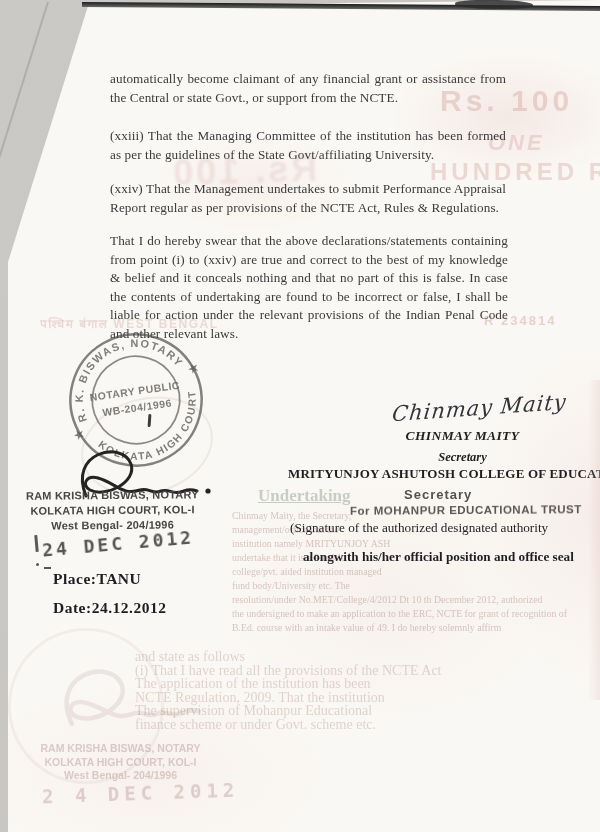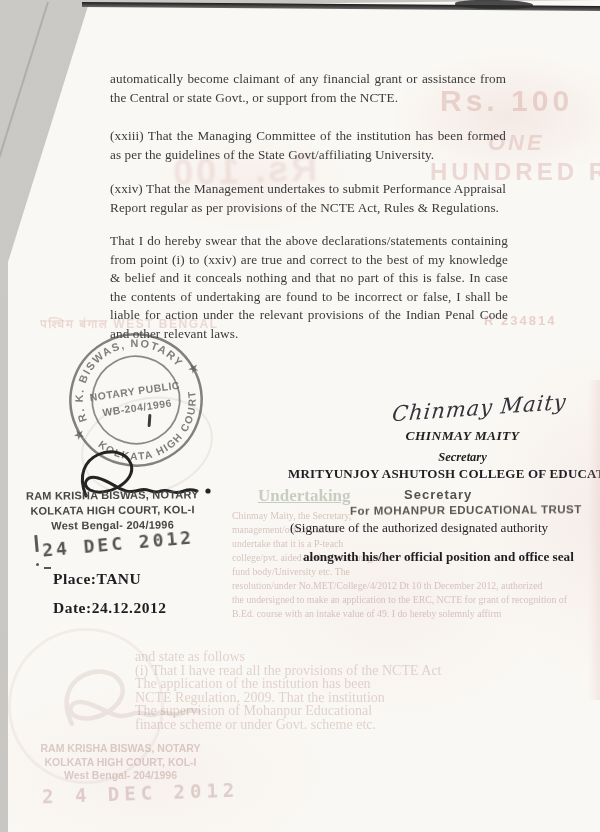--- a/index.html
+++ b/index.html
@@ -45,20 +45,21 @@
 
   <div class="abs para" style="top:70px;">automatically become claimant of any financial grant or assistance from the Central or state Govt., or support from the NCTE.</div>
   <div class="abs para" style="top:127px;">(xxiii) That the Managing Committee of the institution has been formed as per the guidelines of the State Govt/affiliating University.</div>
   <div class="abs para" style="top:180px;">(xxiv) That the Management undertakes to submit Performance Appraisal Report regular as per provisions of the NCTE Act, Rules &amp; Regulations.</div>
   <div class="abs para" style="top:232px;width:398px;">That I do hereby swear that the above declarations/statements containing from point (i) to (xxiv) are true and correct to the best of my knowledge &amp; belief and it conceals nothing and that no part of this is false. In case the contents of undertaking are found to be incorrect or false, I shall be liable for action under the relevant provisions of the Indian Penal Code and other relevant laws.</div>
 
   <div class="abs ghost nowrap" style="left:258px;top:486px;font-size:17px;font-weight:bold;text-decoration:underline;color:rgba(140,152,134,.45);">Undertaking</div>
   <div class="abs ghost" style="left:232px;top:509px;width:352px;font-size:9.8px;line-height:14px;color:rgba(162,116,106,.40);text-align:justify;">
     <div>Chinmay Maity, the Secretary,</div>
     <div>management/office that the</div>
+    <div>institution namely MRITYUNJOY ASH</div>
     <div>undertake that it is a P-teach</div>
     <div>college/pvt. aided institution managed</div>
     <div>fund body/University etc. The</div>
     <div>resolution/under No.MET/College/4/2012 Dt 10 th December 2012, authorized</div>
     <div>the undersigned to make an application to the ERC, NCTE for grant of recognition of</div>
     <div>B.Ed. course with an intake value of 49. I do hereby solemnly affirm</div>
   </div>
   <div class="abs ghost" style="left:135px;top:650px;width:400px;font-size:14px;line-height:13.5px;color:rgba(172,130,120,.33);">
     <div>and state as follows</div>
     <div>(i) That I have read all the provisions of the NCTE Act</div>

